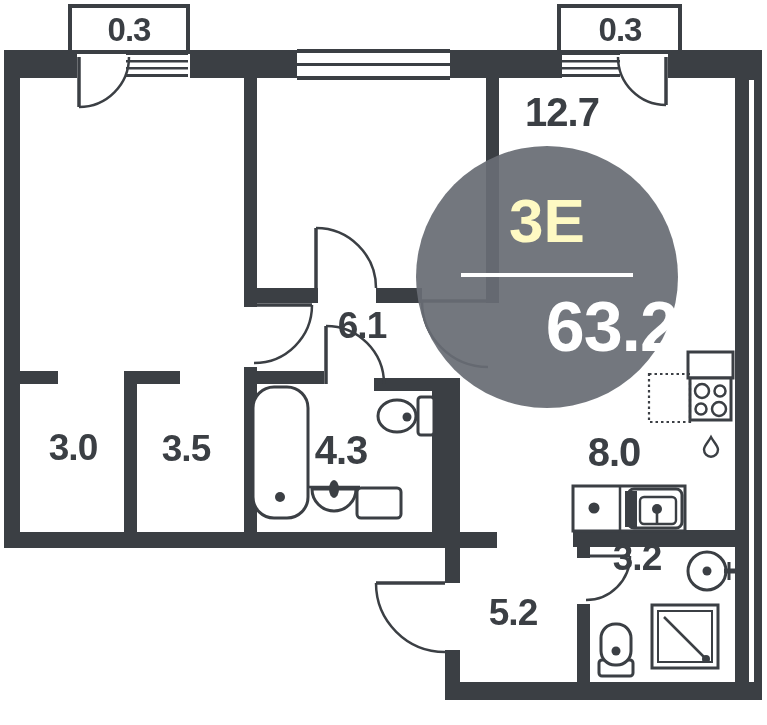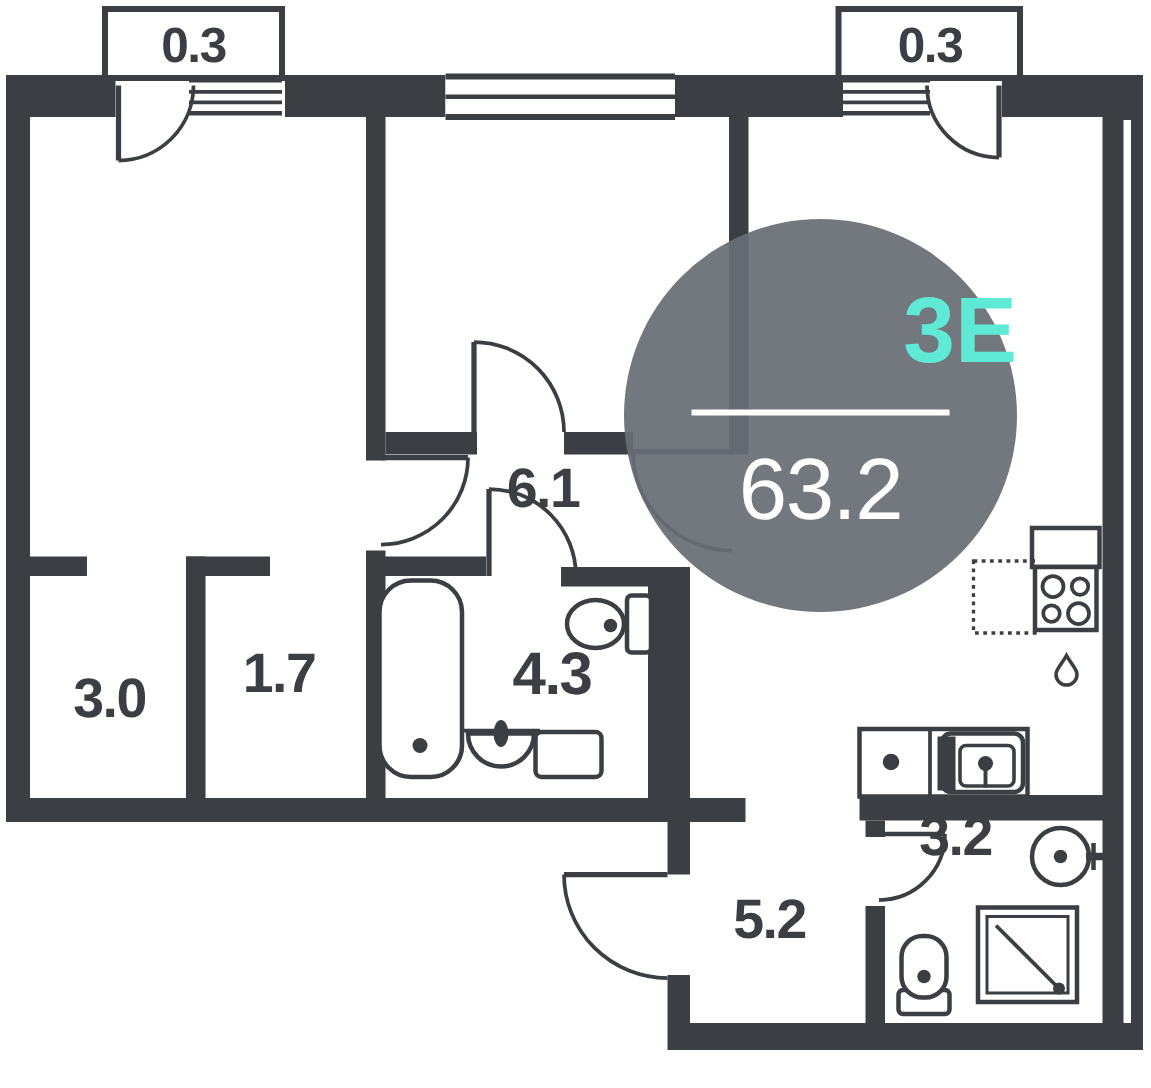--- a/index.html
+++ b/index.html
@@ -14,30 +14,30 @@
     z-index:3;
   }
   .lbl-lg{font-size:40px;}
   .lbl-md{font-size:37px;}
   .lbl-sm{font-size:33px;}
   .badge{
     position:absolute;left:416px;top:146px;width:262px;height:262px;border-radius:50%;
     background:rgba(104,109,116,0.93);z-index:4;
   }
   .badge-type{
-    position:absolute;top:42px;left:0;width:100%;text-align:right;
-    color:#5eead4;font-weight:700;font-size:62px;line-height:66px;letter-spacing:0px;
+    position:absolute;top:42px;left:0;width:100%;text-align:center;
+    color:#fef9c3;font-weight:700;font-size:62px;line-height:66px;letter-spacing:0px;
   }
   .badge-line{
     position:absolute;top:127px;left:50%;transform:translateX(-50%);
     width:172px;height:4px;background:#fff;
   }
   .badge-area{
-    position:absolute;top:152px;left:0;width:100%;text-align:center;
-    color:#fff;font-weight:400;font-size:58px;line-height:58px;letter-spacing:-1px;
+    position:absolute;top:152px;left:0;width:100%;text-align:right;
+    color:#fff;font-weight:700;font-size:70px;line-height:58px;letter-spacing:-1px;
   }
 </style>
 </head>
 <body>
 
 <div class="plan-wrap" style="--wall: #3b3f44;">
 
   <svg width="767" height="725" viewBox="0 0 767 725">
 
     <g>
@@ -189,24 +189,26 @@
     </g>
     <g>
       <rect x="599" y="660" width="34" height="16" rx="3" fill="#ffffff" stroke="#3b3f44" stroke-width="3"></rect>
       <rect x="601" y="624" width="30" height="41" rx="14" fill="#ffffff" stroke="#3b3f44" stroke-width="3"></rect>
       <circle cx="616" cy="651" r="4.5" fill="#3b3f44"></circle>
     </g>
   </svg>
 
   <div class="room-label lbl-sm" style="left:129px;top:30px">0.3</div>
   <div class="room-label lbl-sm" style="left:620px;top:30px">0.3</div>
+  <div class="room-label lbl-lg" style="left:562px;top:112px">12.7</div>
   <div class="room-label lbl-md" style="left:362px;top:326px">6.1</div>
-  <div class="room-label lbl-md" style="left:73px;top:466px">3.0</div>
-  <div class="room-label lbl-md" style="left:186px;top:449px">1.7</div>
-  <div class="room-label lbl-lg" style="left:368px;top:450px">4.3</div>
+  <div class="room-label lbl-md" style="left:73px;top:448px">3.0</div>
+  <div class="room-label lbl-md" style="left:186px;top:449px">3.5</div>
+  <div class="room-label lbl-lg" style="left:341px;top:450px">4.3</div>
+  <div class="room-label lbl-lg" style="left:614px;top:452px">8.0</div>
   <div class="room-label lbl-md" style="left:513px;top:613px">5.2</div>
   <div class="room-label lbl-md" style="left:637px;top:558px">3.2</div>
 
   <div class="badge">
     <div class="badge-type">3Е</div>
     <div class="badge-line"></div>
     <div class="badge-area">63.2</div>
   </div>
 
 </div>

